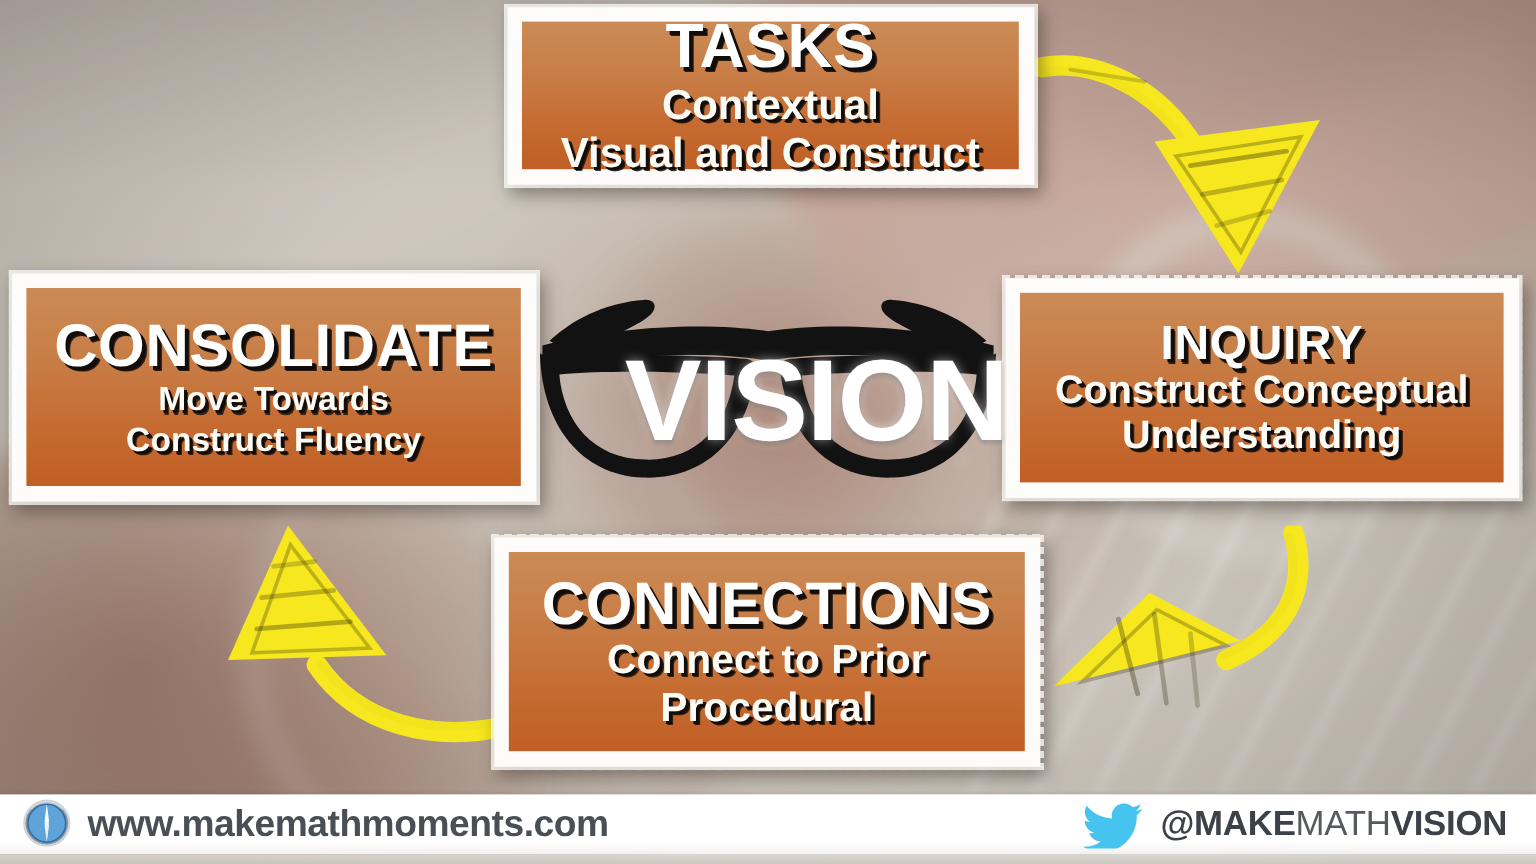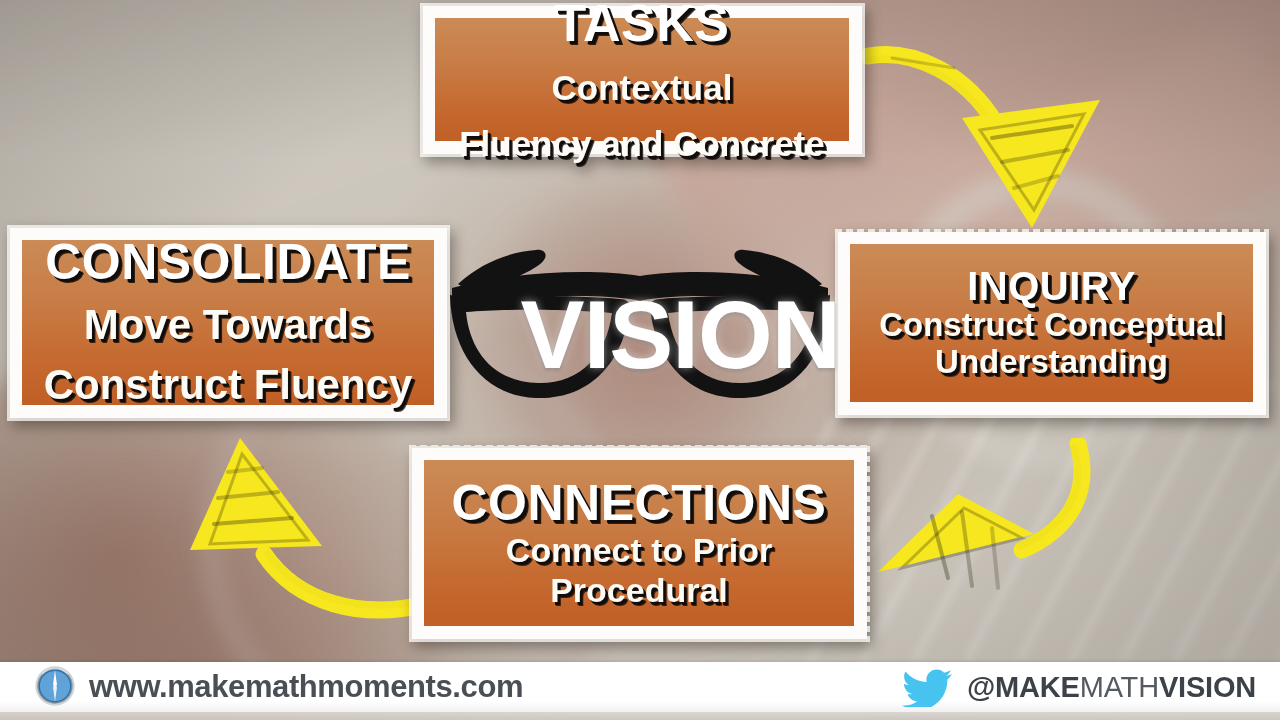--- a/index.html
+++ b/index.html
@@ -116,27 +116,27 @@
     white-space:nowrap;
   }
 
   
   #card-tasks        { left:423px; top:6px;   width:439px; height:148px; }
   #card-inquiry      { left:838px; top:232px; width:428px; height:183px; }
   #card-connections  { left:412px; top:448px; width:455px; height:191px; }
   #card-consolidate  { left:10px;  top:228px; width:437px; height:190px; }
 
   #card-tasks .card-title       { font-size:52px; }
-  #card-tasks .card-sub         { font-size:35px; margin-top:19px; }
+  #card-tasks .card-sub         { font-size:35px; margin-top:3px; }
   #card-inquiry .card-title     { font-size:40px; }
   #card-inquiry .card-sub       { font-size:33px; margin-top:2px; }
   #card-connections .card-title { font-size:50px; }
   #card-connections .card-sub   { font-size:34px; margin-top:3px; }
   #card-consolidate .card-title { font-size:50px; }
-  #card-consolidate .card-sub   { font-size:42px; margin-top:15px; }
+  #card-consolidate .card-sub   { font-size:28px; margin-top:4px; }
 
   
   #card-inquiry .card-sub, #card-consolidate .card-sub,
   #card-connections .card-title, #card-consolidate .card-title { overflow:visible; }
 
   
   #vision-center {
     position:absolute; left:440px; top:236px; width:400px; height:190px;
     display:flex; align-items:center; justify-content:flex-end;
   }
@@ -153,21 +153,21 @@
   .arrow { position:absolute; }
   #arrow-tasks-to-inquiry   { left:862px; top:38px;  width:240px; height:200px; }
   #arrow-inquiry-to-conn    { left:862px; top:438px; width:240px; height:200px; }
   #arrow-conn-to-consol     { left:182px; top:428px; width:250px; height:202px; }
 
   
   #footer {
     position:absolute; left:0; bottom:8px; width:1280px; height:50px;
     background:linear-gradient(180deg,#ffffff 0%,#ffffff 78%,#f1f1f1 100%);
     display:flex; align-items:center; justify-content:space-between;
-    padding:0 24px 0 34px;
+    padding:0 24px 0 18px;
     box-shadow:0 -1px 3px rgba(0,0,0,.10);
   }
   #footer-left, #footer-right { display:flex; align-items:center; gap:13px; }
   #site-url {
     font-size:31px; color:#4a4f56; font-weight:bold; letter-spacing:-.4px;
   }
   #twitter-handle { font-size:29px; color:#3d4249; letter-spacing:-.2px; }
   #twitter-handle .b { font-weight:bold; }
   #twitter-handle .l { font-weight:normal; color:#555a60; }
   #compass-icon { width:42px; height:42px; margin-top:-3px; }
@@ -229,21 +229,21 @@
       <path d="M32,96 L110,90" stroke="rgba(40,35,8,.33)" stroke-width="4" stroke-linecap="round"></path>
       <path d="M36,70 L96,64" stroke="rgba(40,35,8,.28)" stroke-width="4" stroke-linecap="round"></path>
       <path d="M46,44 L80,40" stroke="rgba(40,35,8,.22)" stroke-width="4" stroke-linecap="round"></path>
     </svg>
   </div>
 
   <div class="card" id="card-tasks">
     <div class="card-inner">
       <div class="card-title">TASKS</div>
       <div class="card-sub">Contextual</div>
-      <div class="card-sub">Fluency and Concrete</div>
+      <div class="card-sub">Visual and Construct</div>
     </div>
   </div>
 
   <div class="card" id="card-inquiry">
     <div class="card-inner">
       <div class="card-title">INQUIRY</div>
       <div class="card-sub">Construct Conceptual</div>
       <div class="card-sub">Understanding</div>
     </div>
   </div>

